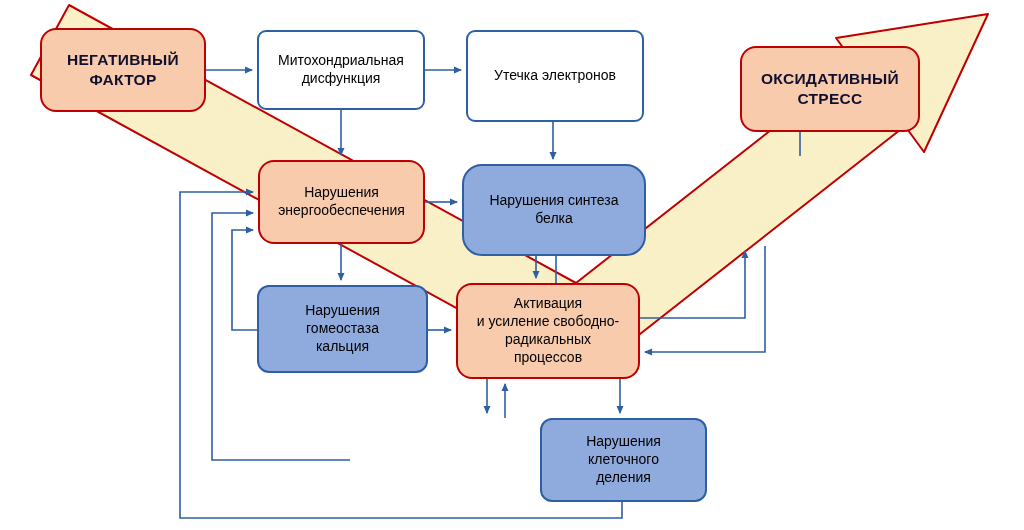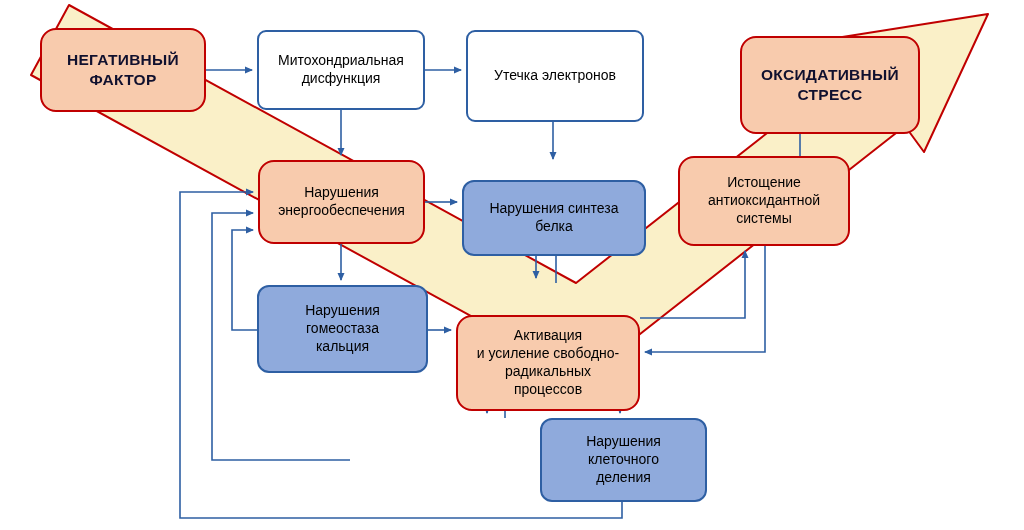--- a/index.html
+++ b/index.html
@@ -62,48 +62,43 @@
 
   <div class="node white" style="left:257px; top:30px; width:168px; height:80px;justify-content:center;">
     <span class="lbl">Митохондриальная
 дисфункция</span>
   </div>
 
   <div class="node white" style="left:466px; top:30px; width:178px; height:92px;">
     <span class="lbl">Утечка электронов</span>
   </div>
 
-  <div class="node salmon headline" style="left:740px; top:36px; width:180px; height:98px;">
+  <div class="node salmon headline" style="left:740px; top:46px; width:180px; height:86px;">
     <span class="lbl">ОКСИДАТИВНЫЙ
 СТРЕСС</span>
   </div>
 
   <div class="node salmon" style="left:258px; top:160px; width:167px; height:84px;">
     <span class="lbl">Нарушения
 энергообеспечения</span>
   </div>
 
-  <div class="node blue" style="left:462px; top:180px; width:184px; height:76px;">
+  <div class="node blue" style="left:462px; top:164px; width:184px; height:92px;border-radius:20px;">
     <span class="lbl">Нарушения синтеза
 белка</span>
   </div>
 
-  <div class="node salmon" style="left:678px; top:156px; width:172px; height:90px;">
-    <span class="lbl">Истощение
-антиоксидантной
-системы</span>
-  </div>
 
   <div class="node blue" style="left:257px; top:285px; width:171px; height:88px;">
     <span class="lbl">Нарушения
 гомеостаза
 кальция</span>
   </div>
 
-  <div class="node salmon" style="left:456px; top:283px; width:184px; height:96px;margin-top:32px;">
+  <div class="node salmon" style="left:456px; top:283px; width:184px; height:96px;">
     <span class="lbl">Активация
 и усиление свободно-
 радикальных
 процессов</span>
   </div>
 
 
   <div class="node blue" style="left:540px; top:418px; width:167px; height:84px;">
     <span class="lbl">Нарушения
 клеточного

